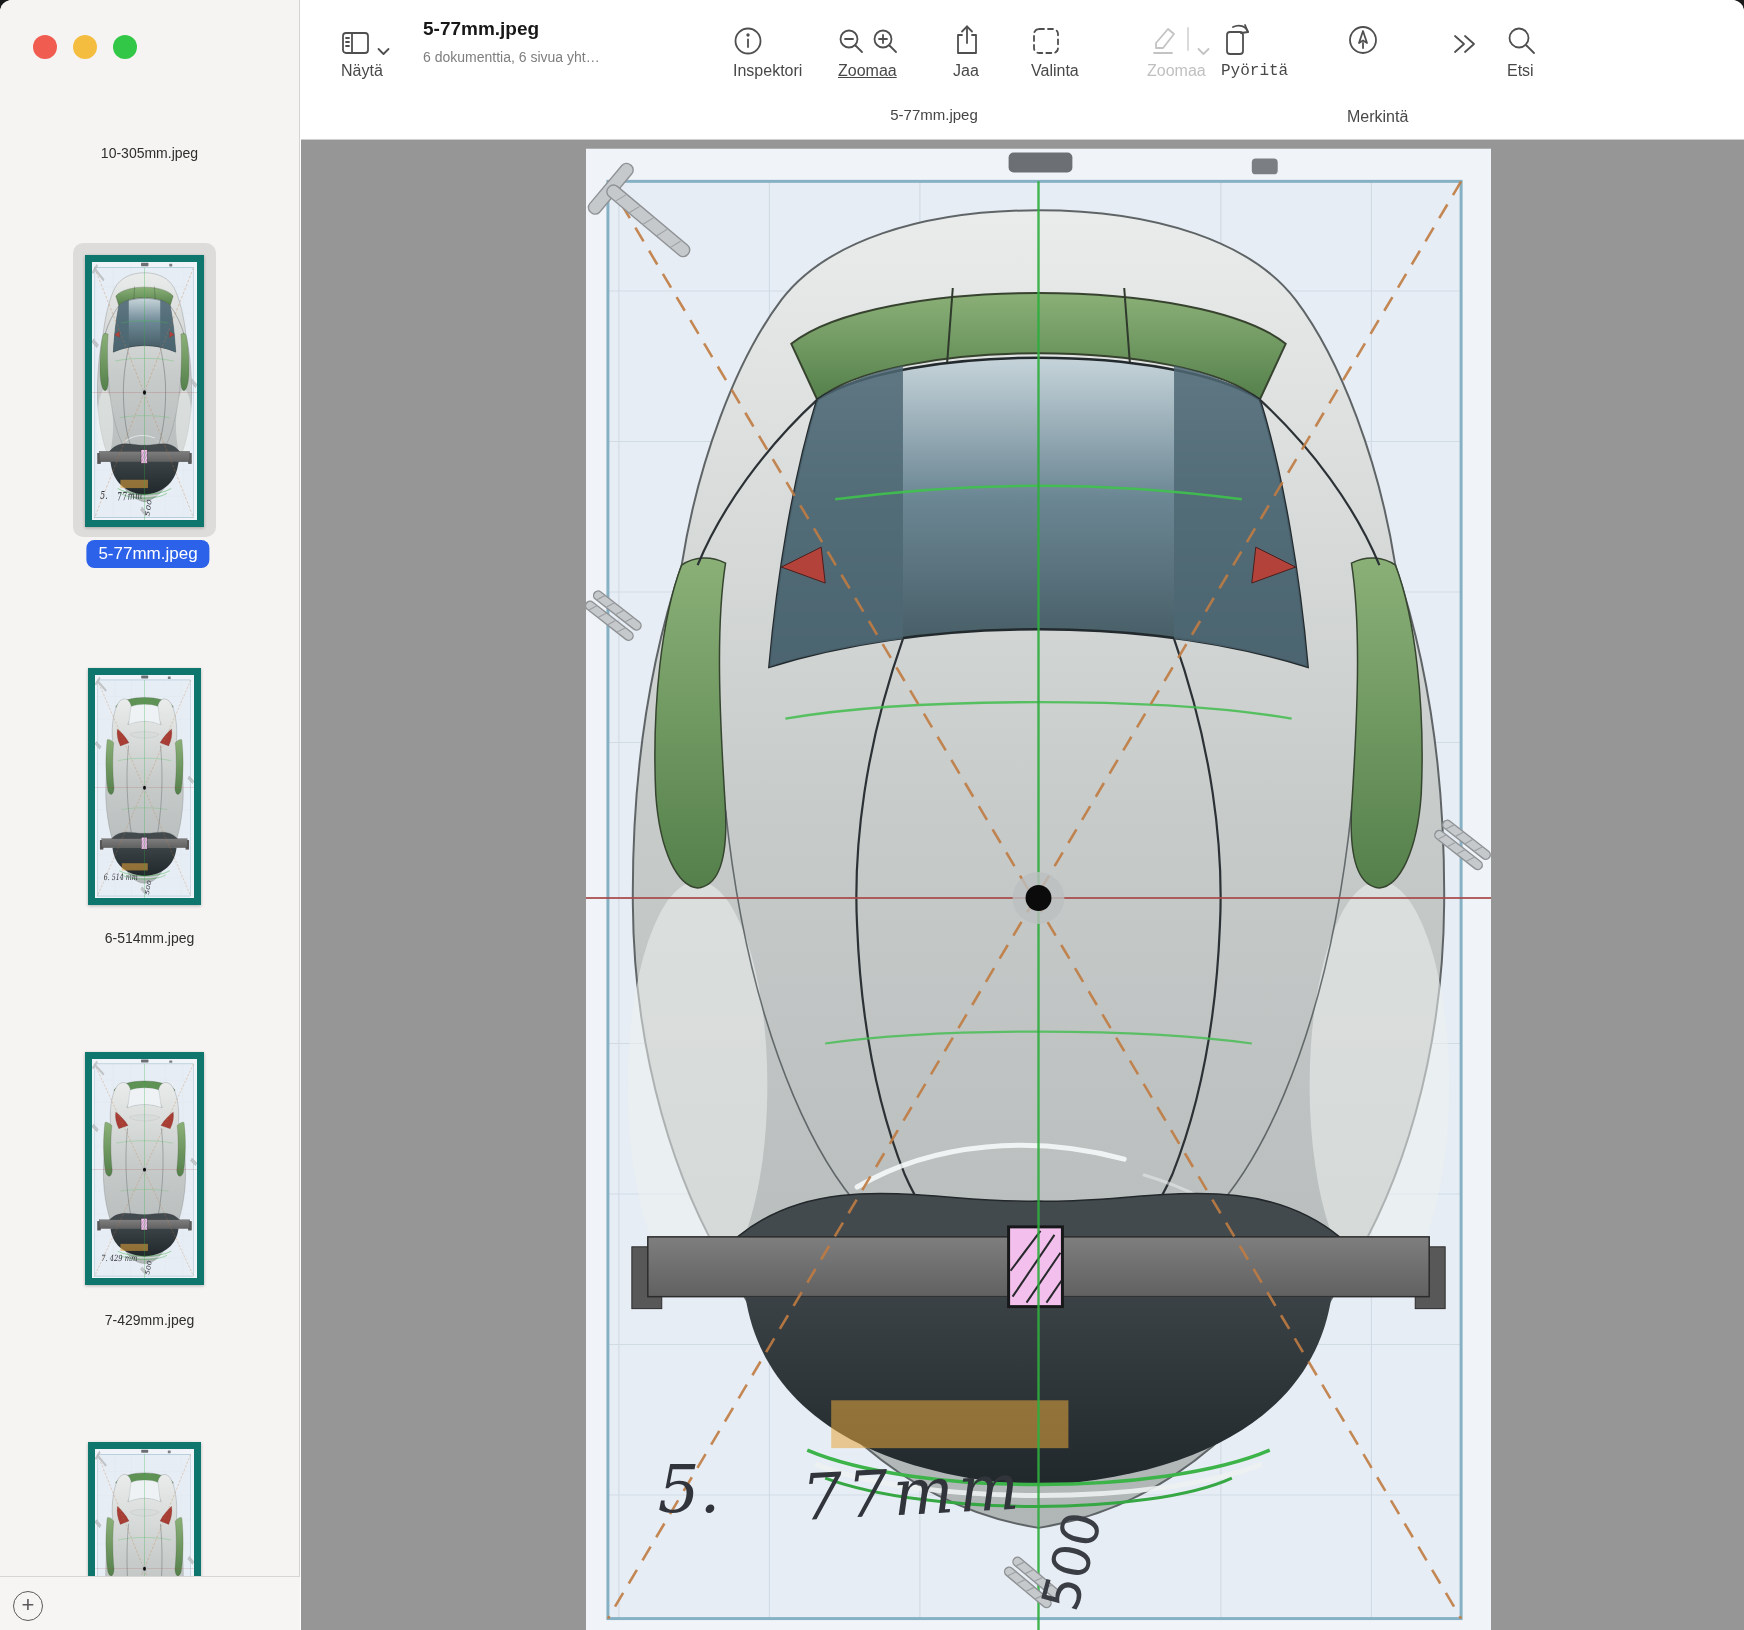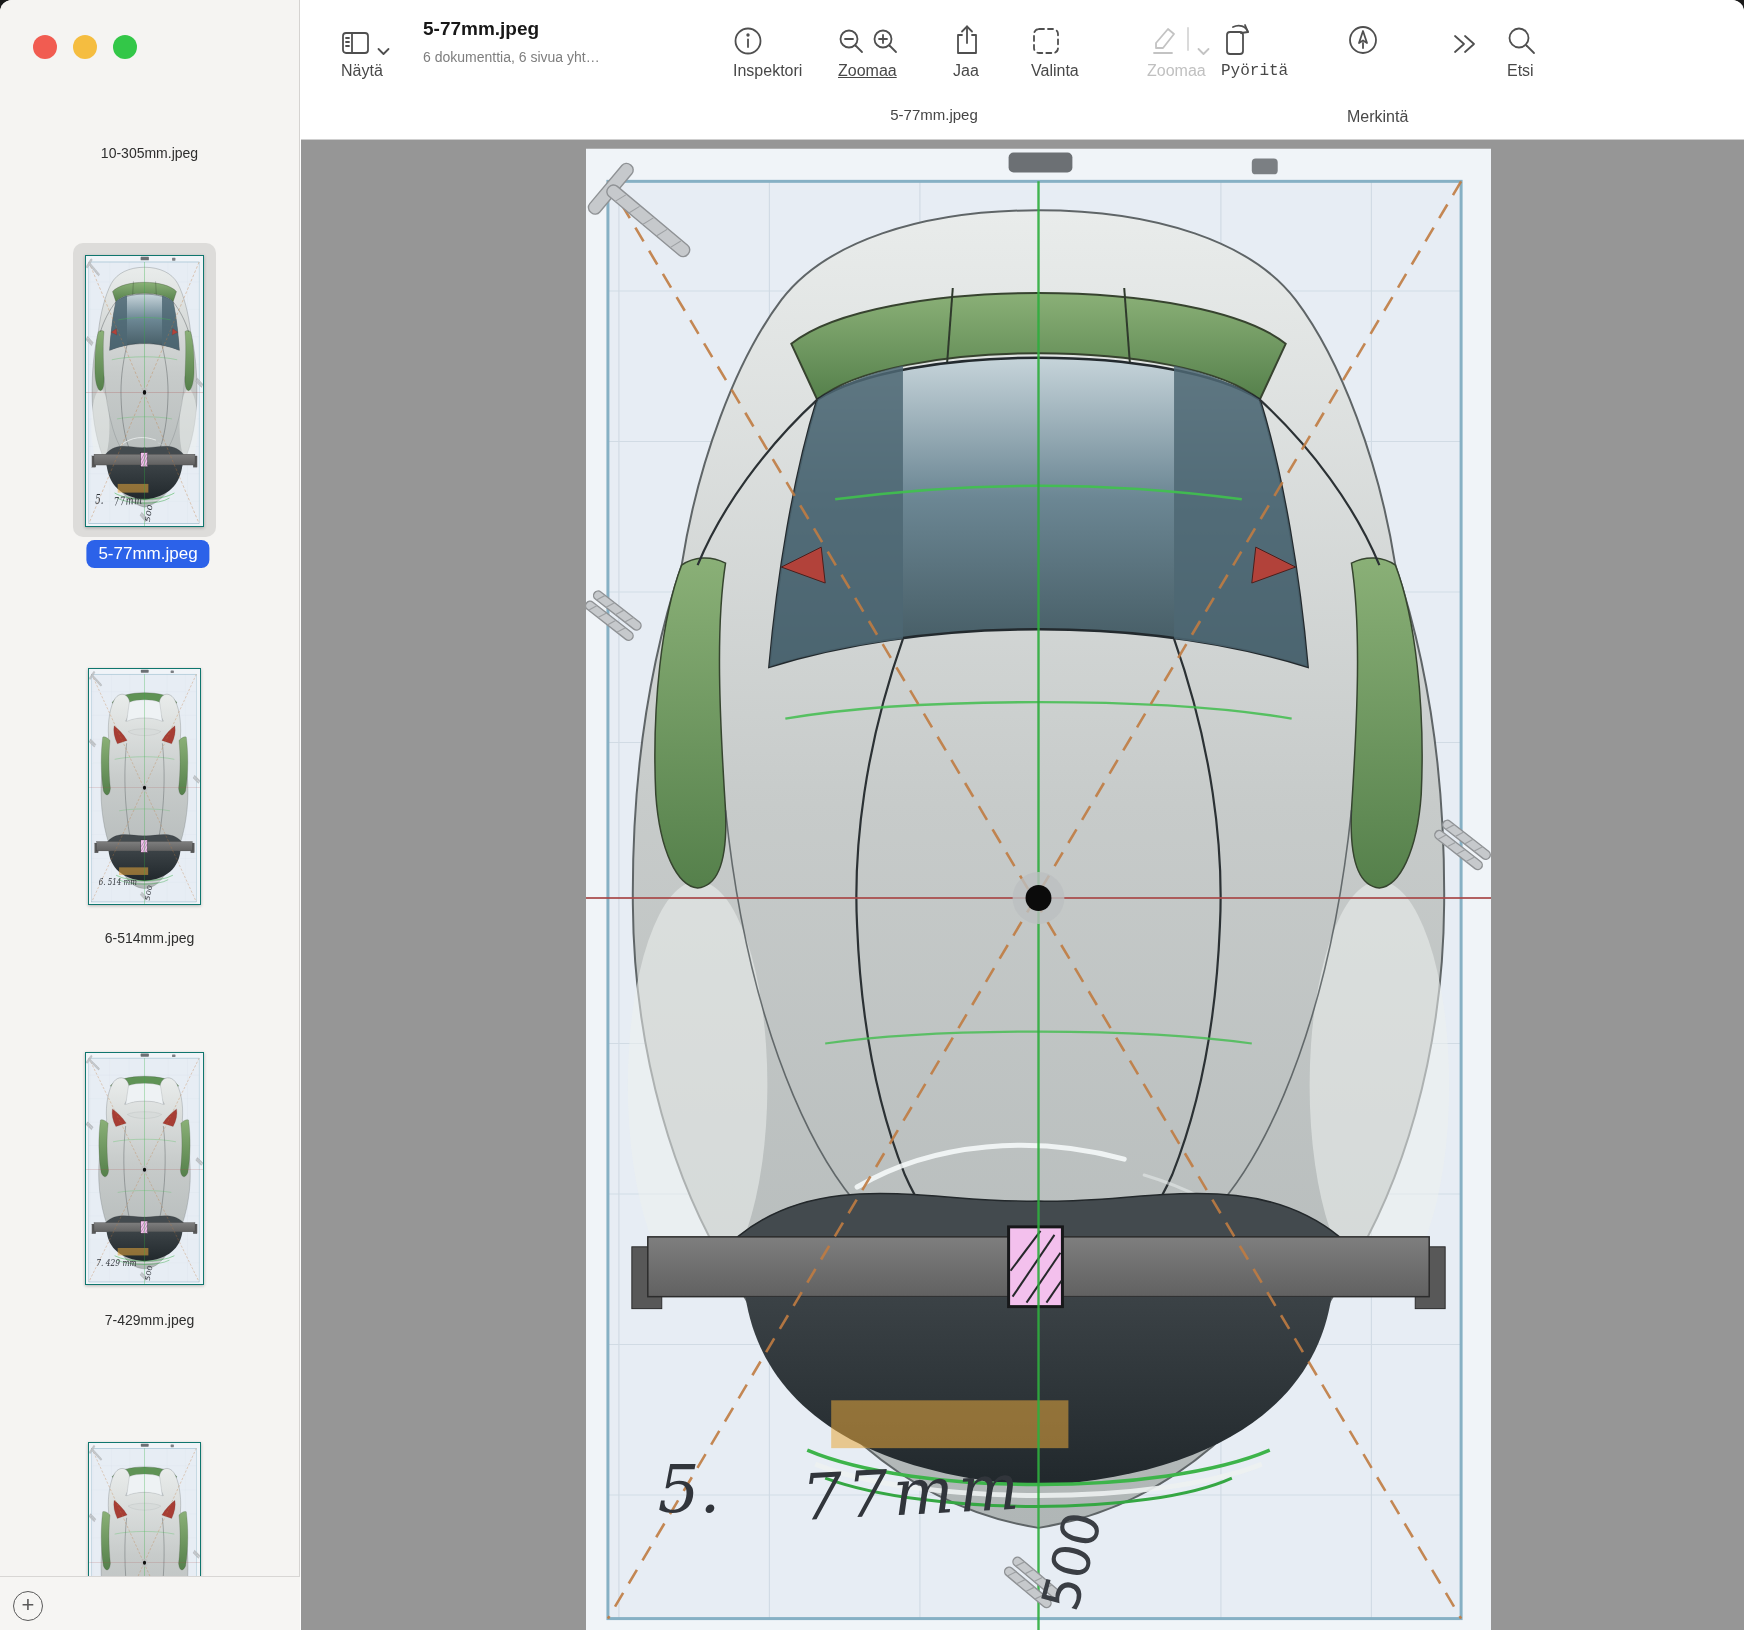--- a/index.html
+++ b/index.html
@@ -5,21 +5,21 @@
   html,body{margin:0;padding:0;background:#1a1a1a;}
   *{box-sizing:border-box;}
   .window{position:relative;width:1744px;height:1630px;background:#fff;
     font-family:"Liberation Sans",sans-serif;overflow:hidden;border-radius:12px 12px 0 0;}
   
   .sidebar{position:absolute;left:0;top:0;width:300px;height:1630px;background:#f5f4f2;border-right:1px solid #d5d3d1;}
   .traffic{position:absolute;left:33px;top:35px;display:flex;gap:16px;}
   .traffic span{width:24px;height:24px;border-radius:50%;display:block;}
   .tl-red{background:#f15c51;}  .tl-yellow{background:#f5bd40;}  .tl-green{background:#33c748;}
   .side-label{position:absolute;left:0;width:100%;text-align:center;font-size:14px;color:#2e2e2e;}
-  .thumb-page{position:absolute;background:#a16207;border:1px solid #0f766e;box-shadow:0 1px 3px rgba(0,0,0,.25);overflow:hidden;}
+  .thumb-page{position:absolute;background:#a16207;border:7px solid #0f766e;box-shadow:0 1px 3px rgba(0,0,0,.25);overflow:hidden;}
   .thumb-page svg{display:block;width:100%;height:100%;}
   .sel-backdrop{position:absolute;left:73px;top:243px;width:143px;height:294px;background:#dddcda;border-radius:10px;}
   .sel-pill{position:absolute;left:148px;top:540px;transform:translateX(-50%);background:#2c62e9;color:#fff;
     font-size:17px;padding:4px 12px;border-radius:8px;white-space:nowrap;}
   .sidebar-footer{position:absolute;left:0;top:1576px;width:300px;height:54px;background:#f6f5f3;border-top:1px solid #d8d6d4;}
   .add-btn{position:absolute;left:13px;top:14px;width:30px;height:30px;border-radius:50%;border:1.8px solid #5a5a5a;
     color:#5a5a5a;font-size:22px;line-height:26px;text-align:center;background:transparent;}
   
   .content{position:absolute;left:301px;top:0;width:1443px;height:1630px;}
   .header{position:absolute;left:0;top:0;width:100%;height:140px;background:#fff;border-bottom:1px solid #cfcfcf;}

